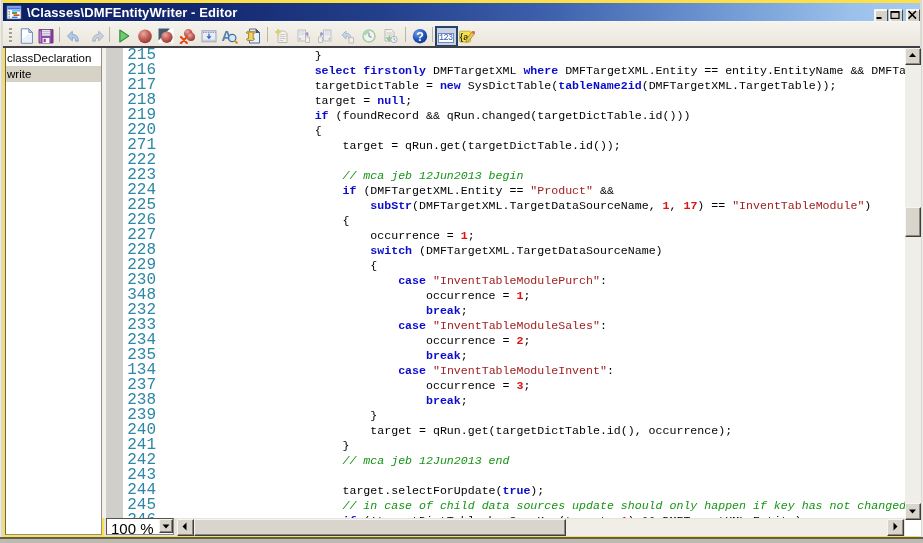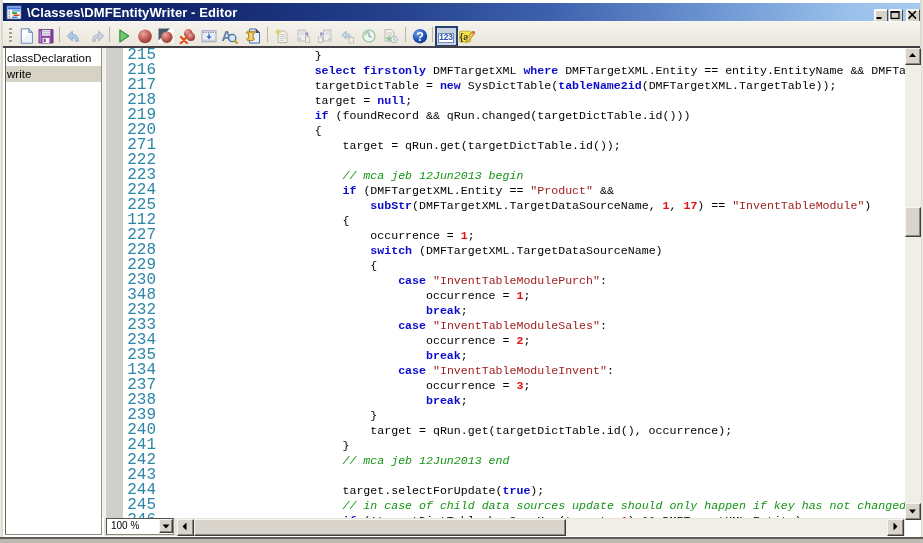--- a/index.html
+++ b/index.html
@@ -1,16 +1,16 @@
 <!DOCTYPE html>
 <html><head><meta charset="utf-8"><title>Editor</title><style>
 *{margin:0;padding:0;box-sizing:border-box}
 html,body{width:923px;height:543px;overflow:hidden;background:#e3e0d8;font-family:"Liberation Sans",sans-serif}
 .abs{position:absolute}
-#win{position:absolute;left:0;top:0;width:923px;height:543px;background:#ffffff}
+#win{position:absolute;left:0;top:0;width:923px;height:543px;background:#fde047}
 #frameL{position:absolute;left:0;top:0;width:3px;height:543px;background:#dcd9d1;border-left:1px solid #eceae4}
 #frameR{position:absolute;right:0;top:0;width:3px;height:543px;background:#dcd9d1;border-right:1px solid #eceae4}
 #title{position:absolute;left:3px;top:3px;width:917px;height:18px;background:linear-gradient(90deg,#0b2166 0%,#142870 22%,#24408c 42%,#3f62ae 60%,#6f97d3 78%,#9cc2ec 93%,#a6caf0 100%)}
 #title .txt{position:absolute;left:24px;top:2px;font-size:13px;font-weight:bold;color:#fff;letter-spacing:.1px;white-space:pre}
 .cbtn{position:absolute;top:5.5px;width:14px;height:13px;background:#d6d2ca;border-top:1px solid #f4f3ef;border-left:1px solid #f4f3ef;border-right:1.5px solid #4e4c47;border-bottom:1.5px solid #4e4c47;box-shadow:inset 1px 1px 0 #fbfaf8}
 #toolbar{position:absolute;left:3px;top:21px;width:917px;height:25px;background:linear-gradient(#f5f3ee,#ebe7dc);border-top:1px solid #f8f7f3}
 .tsep{position:absolute;top:5px;width:1px;height:15px;background:#b9b5a9}
 .grip{position:absolute;left:6px;top:6px;width:3px;height:15px;background:repeating-linear-gradient(180deg,#a39f91 0 2px,#f5f4ef 2px 3px,transparent 3px 4px)}
 .ico{position:absolute;top:6px;width:16px;height:16px}
 #darkline{position:absolute;left:3px;top:46px;width:917px;height:2px;background:#3f3f45}
@@ -24,21 +24,21 @@
 #code{position:absolute;left:161.6px;top:48px;width:743.4px;height:469.5px;overflow:hidden;font-family:"Liberation Mono",monospace;font-size:11.6px;line-height:15px;color:#000;white-space:pre}
 #code div,#nums div{height:15px}
 .k{color:#0b0bcd}
 .s{color:#a02020}
 .n{color:#e01212}
 .c{color:#149414}
 #vsb{position:absolute;left:905px;top:48px;width:16px;height:472px;background:#f0eee8}
 #hrow{position:absolute;left:104px;top:517.5px;width:801px;height:18px;background:#e6e3da}
 .sbtn{position:absolute;background:#d9d5cd;border-top:1.5px solid #f6f5f2;border-left:1.5px solid #f6f5f2;border-right:1.5px solid #403e3a;border-bottom:1.5px solid #403e3a;box-shadow:inset -1px -1px 0 #8a8880}
 #combo{position:absolute;left:106px;top:518px;width:68px;height:17px;background:#fff;border:1.5px solid #55534d;border-right-color:#8a8880;border-bottom-color:#8a8880}
-#combo .v{position:absolute;left:4px;top:1px;font-size:10px;color:#000}
+#combo .v{position:absolute;left:4px;top:1px;font-size:15px;color:#000}
 #bframe{position:absolute;left:0;top:537px;width:923px;height:6px;background:#bdbab1;border-top:2.5px solid #615e57}
 svg{display:block}
 </style></head><body>
 <div id="win">
 <div id="frameL"></div>
     <div id="frameR"></div>
 <div id="title">
  <svg class="abs" style="left:3px;top:1.5px" width="17" height="16" viewBox="0 0 17 16">
   <rect x="1" y="1" width="14" height="13" fill="#fff" stroke="#5a6a8a" stroke-width="0.8"></rect>
   <rect x="1.5" y="1.5" width="13" height="3" fill="#3f75ec"></rect>
@@ -177,21 +177,21 @@
           <radialGradient id="rg2" cx="0.35" cy="0.3" r="0.8">
             <stop offset="0" stop-color="#6fa0e4"></stop>
             <stop offset="0.6" stop-color="#2050b8"></stop>
             <stop offset="1" stop-color="#123a86"></stop>
           </radialGradient>
         </defs>
         <circle cx="8" cy="8.2" r="7.2" fill="url(#rg2)"></circle>
         <text x="4.2" y="12.9" font-family="Liberation Sans,sans-serif" font-weight="bold" font-size="12.5px" fill="#fff">?</text>
       </svg>
  <div class="abs" style="left:431.5px;top:3.5px;width:23px;height:21px;background:#cbd3e0;border:2px solid #24436f"></div>
- <div class="abs" style="left:435px;top:10.5px;width:15.5px;height:10.5px;background:#fff;border:1px solid #7189c0;font-family:'Liberation Mono',monospace;font-size:8.5px;font-weight:bold;color:#2f55b0;text-align:center;line-height:9px;letter-spacing:-0.6px">123</div>
+ <div class="abs" style="left:435px;top:10.5px;width:15.5px;height:10.5px;background:#fff;border:1px solid #7189c0;font-family:'Liberation Mono',monospace;font-size:8.5px;font-weight:normal;color:#2f55b0;text-align:center;line-height:9px;letter-spacing:-0.6px">123</div>
  <svg class="ico" style="left:456px" viewBox="0 0 16 16">
         <rect x="0.4" y="3.2" width="11.2" height="10.8" rx="1.2" fill="#f2e44e" stroke="#c0a22a" stroke-width="0.8"></rect>
         <text x="0.8" y="11.8" font-family="Liberation Sans,sans-serif" font-weight="bold" font-size="9px" fill="#33331f">{a</text>
         <path d="M13.3 3.2 L15.7 5.7 L9.6 13 L6.9 14.7 L7.6 11.5 Z" fill="#ecc84e" stroke="#a8871e" stroke-width="0.8"></path>
         <circle cx="14.6" cy="4.4" r="1.5" fill="#cf6a50"></circle>
       </svg>
  <div class="tsep" style="left:56px"></div>
       <div class="tsep" style="left:105.5px"></div>
       <div class="tsep" style="left:263.5px"></div>
       <div class="tsep" style="left:401.5px"></div>
@@ -211,21 +211,21 @@
       <div>216</div>
       <div>217</div>
       <div>218</div>
       <div>219</div>
       <div>220</div>
       <div>271</div>
       <div>222</div>
       <div>223</div>
       <div>224</div>
       <div>225</div>
-      <div>112</div>
+      <div>226</div>
       <div>227</div>
       <div>228</div>
       <div>229</div>
       <div>230</div>
       <div>348</div>
       <div>232</div>
       <div>233</div>
       <div>234</div>
       <div>235</div>
       <div>134</div>

